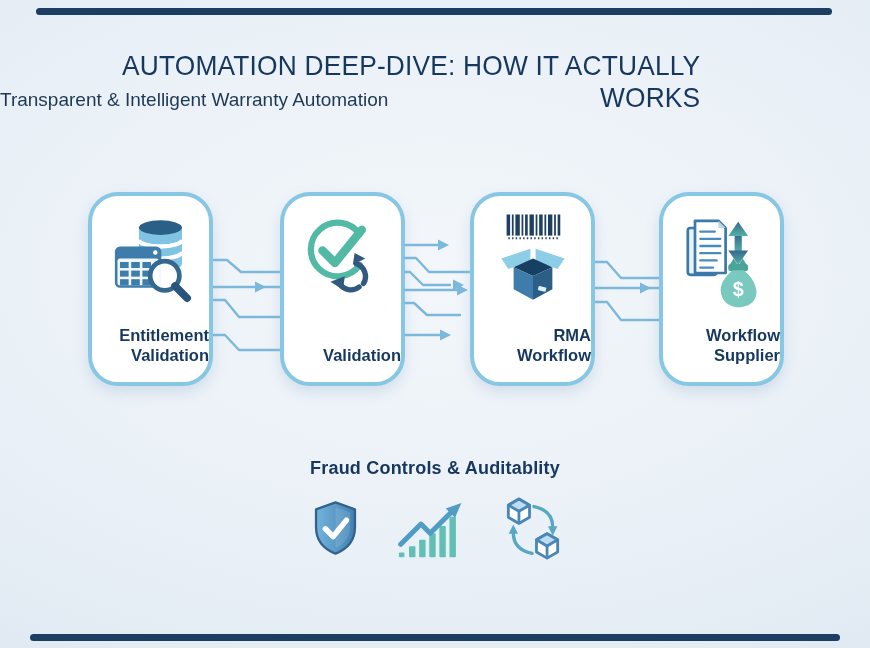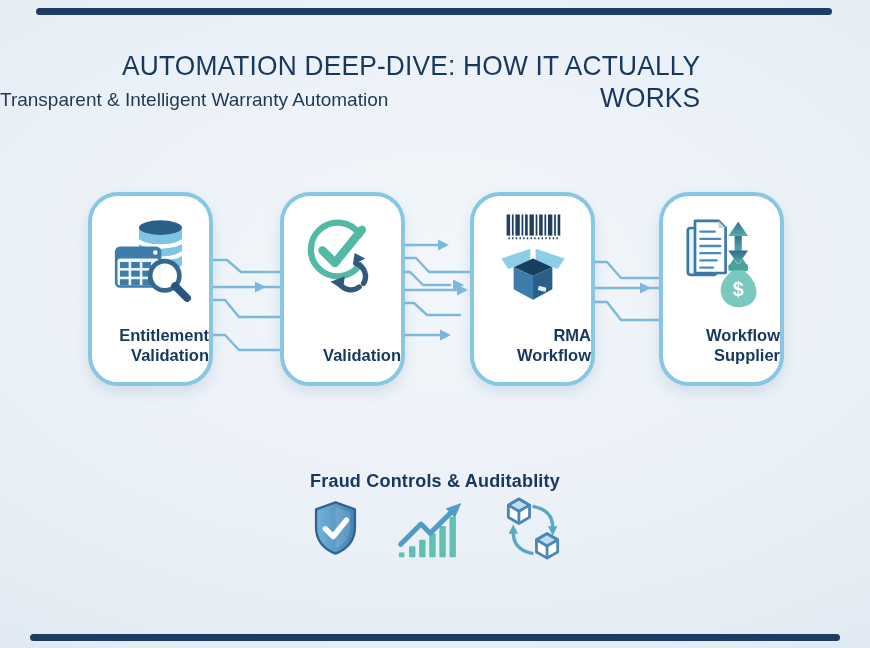--- a/index.html
+++ b/index.html
@@ -33,21 +33,21 @@
     font-size:16.5px;font-weight:bold;color:var(--navy-text);line-height:1.22;
   }
   #card-1{left:88px;} #card-2{left:280px;} #card-3{left:470px;} #card-4{left:659px;}
 
   .connector{position:absolute;top:192px;}
   #conn-1{left:213px;} #conn-2{left:404px;} #conn-3{left:595px;}
   .cline{stroke:var(--connector);stroke-width:2.4;fill:none;stroke-linejoin:round;stroke-linecap:round;}
   .chead{fill:var(--connector);stroke:none;}
 
   .fraud-heading{
-    position:absolute;top:471px;left:0;width:870px;text-align:center;
+    position:absolute;top:458px;left:0;width:870px;text-align:center;
     font-size:18px;font-weight:bold;color:var(--navy-text);letter-spacing:.2px;
   }
   .fraud-icon{position:absolute;top:500px;}
   #fraud-shield{left:312px;} #fraud-chart{left:396px;top:502px;} #fraud-blocks{left:503px;top:496px;}
 </style>
 </head>
 <body>
 
 <div class="accent-bar top"></div>
 <div class="accent-bar bottom"></div>

